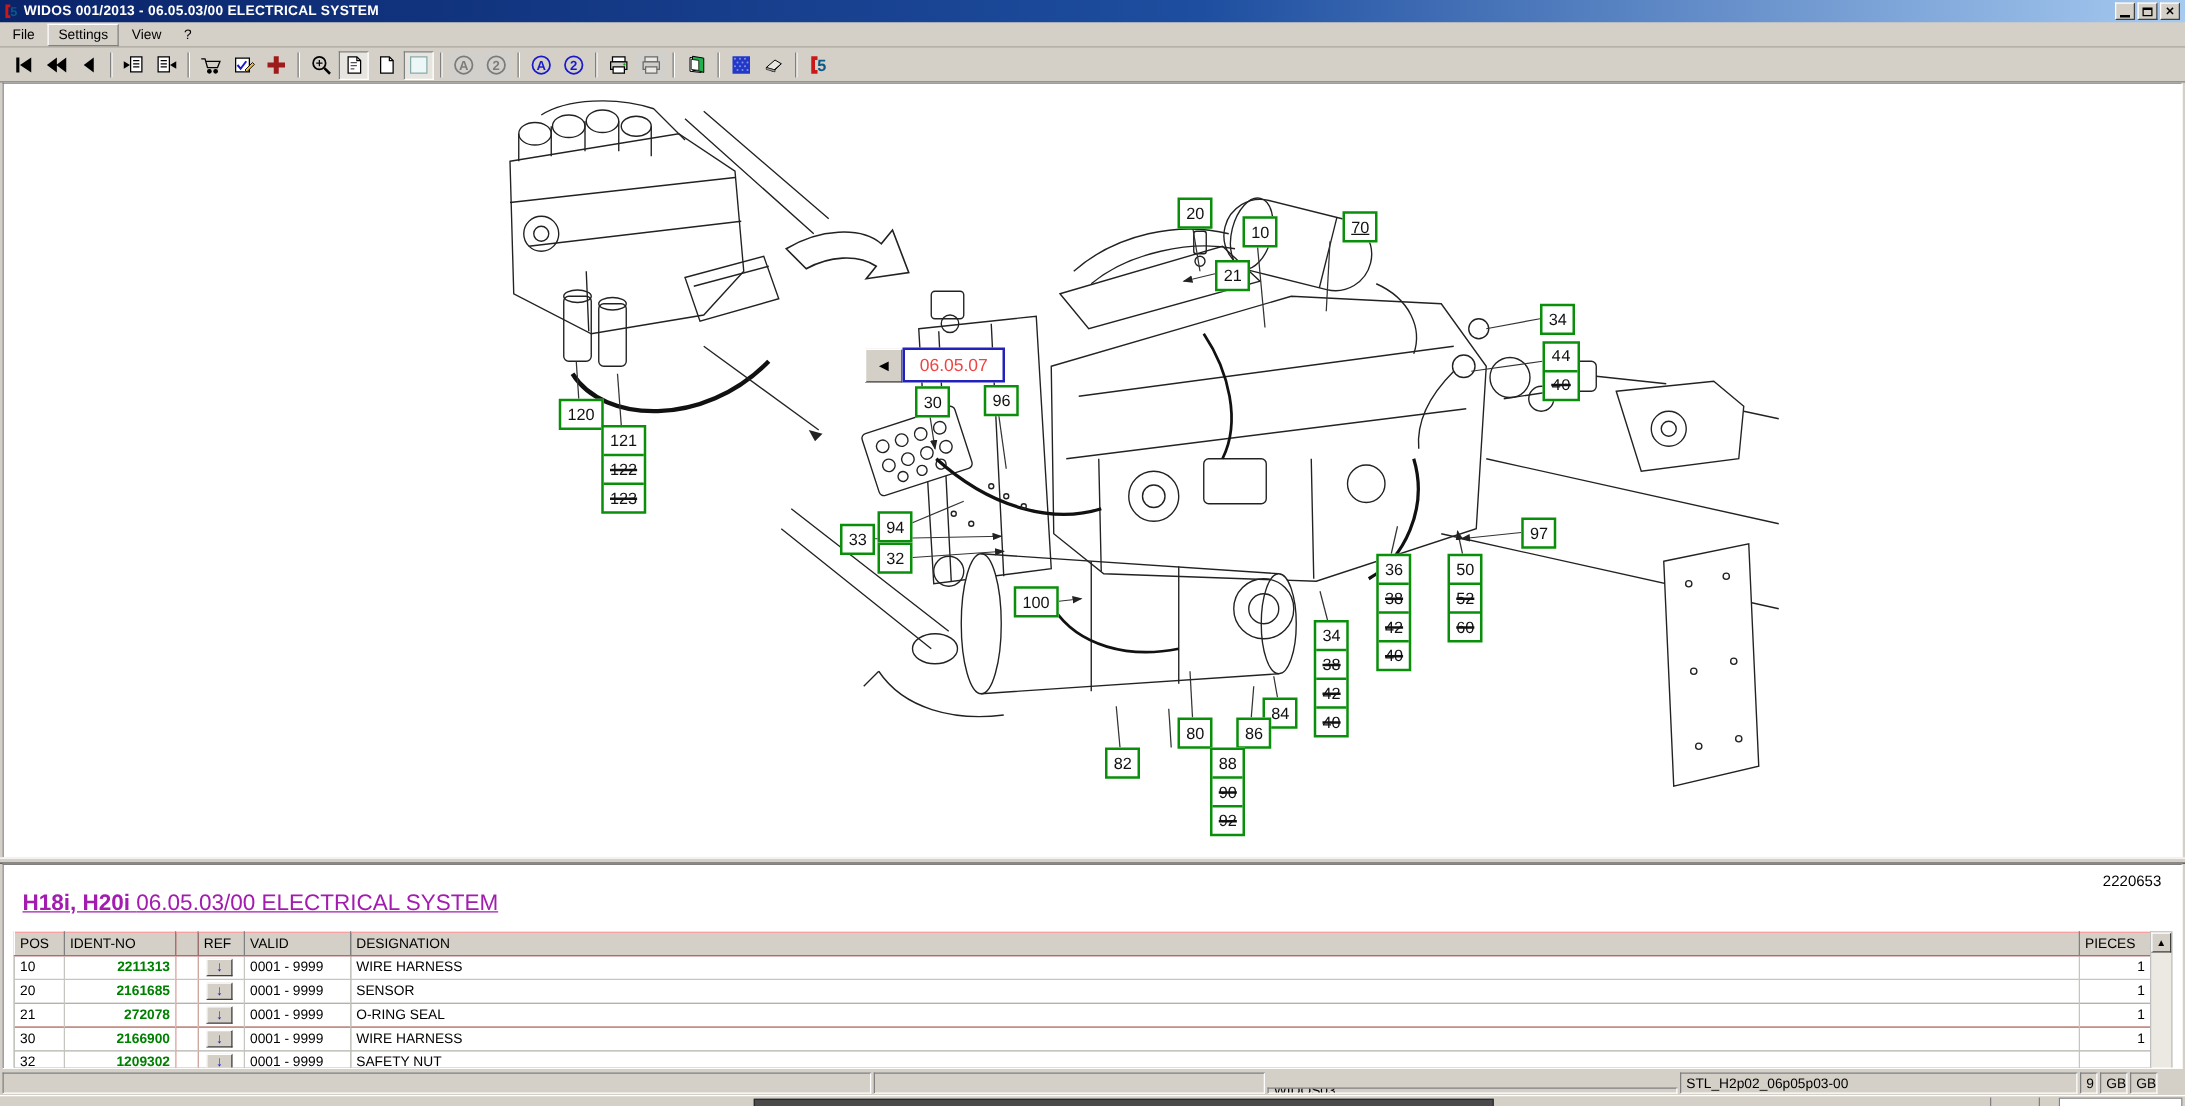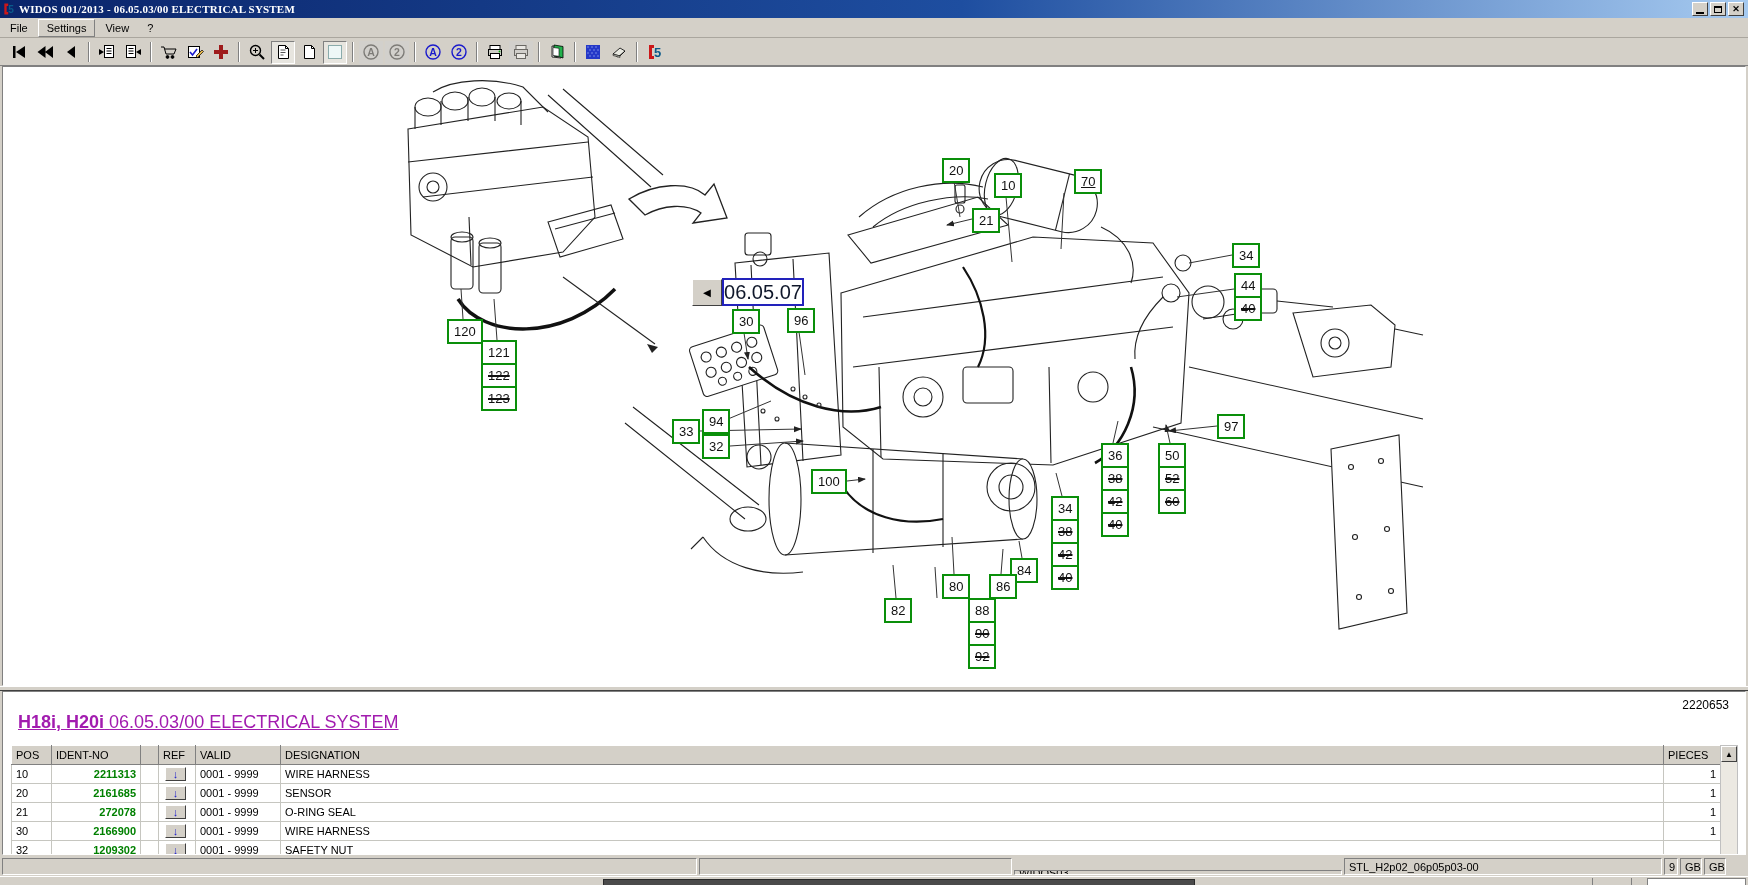--- a/index.html
+++ b/index.html
@@ -5,21 +5,21 @@
   * { margin:0; padding:0; box-sizing:border-box; }
   html,body { width:1748px; height:885px; overflow:hidden; background:#d4d0c8;
               font-family:"Liberation Sans", sans-serif; }
   .app { position:relative; width:1748px; height:885px; background:#d4d0c8; }
 
   
   .titlebar { position:absolute; left:0; top:0; width:1748px; height:18px;
     background:linear-gradient(90deg,#0a246a 0%,#1e4ea0 55%,#a6caf0 100%);
     display:flex; align-items:center; padding:0 2px; }
   .titlebar .ticon { width:14px; height:14px; margin-right:3px; flex:0 0 auto; }
-  .titlebar .ttext { color:#fff; font-size:11px; font-weight:bold; letter-spacing:.2px;font-family:Liberation Serif, serif; }
+  .titlebar .ttext { color:#fff; font-size:11px; font-weight:bold; letter-spacing:.2px; }
   .winbtns { margin-left:auto; display:flex; gap:2px; padding-right:2px; }
   .winbtn { width:16px; height:14px; background:#d4d0c8; border:1px solid;
     border-color:#fff #404040 #404040 #fff; display:flex; align-items:center;
     justify-content:center; font-size:9px; font-weight:bold; color:#000; line-height:1; }
   .winbtn .minbar { width:8px; height:2px; background:#000; margin-top:7px; }
   .winbtn .restore { width:8px; height:7px; border:1px solid #000; border-top:2px solid #000; }
 
   
   .menubar { position:absolute; left:0; top:18px; width:1748px; height:20px;
     background:#d4d0c8; display:flex; align-items:center; font-size:11px; color:#000;
@@ -48,21 +48,21 @@
     font-size:13px; line-height:1; text-align:center; display:flex; flex-direction:column; }
   .callout .cl { padding:4px 5px; min-width:22px; border-top:2px solid #0a8f0a; white-space:nowrap; }
   .callout .cl:first-child { border-top:none; }
   .callout .cl.struck { text-decoration:line-through; text-decoration-thickness:1.5px; }
 
   .hotspot-btn { position:absolute; width:30px; height:27px; background:#d4d0c8;
     border:1px solid; border-color:#fff #404040 #404040 #fff; display:flex;
     align-items:center; justify-content:center; font-size:13px; color:#000; }
   .hotspot-label { position:absolute; width:82px; height:28px; background:#fff;
     border:2px solid #2222bb; display:flex; align-items:center; justify-content:center;
-    font-size:20px; color:#0f172a; }
+    font-size:14px; color:#ef4444; }
 
   
   .splitter { position:absolute; left:0; top:686px; width:1748px; height:5px;
     background:#d4d0c8; border-top:1px solid #fff; border-bottom:1px solid #404040; }
 
   
   .bottom-panel { position:absolute; left:2px; top:691px; width:1744px; height:164px;
     background:#fff; border:1px solid; border-color:#808080 #fff #fff #808080; overflow:hidden; }
   .doc-number { position:absolute; right:16px; top:6px; font-size:12px; color:#000; }
   .heading { position:absolute; left:15px; top:20px; font-size:18px; color:#a21caf; white-space:nowrap;text-decoration:underline; }
@@ -487,21 +487,21 @@
           </div>
           <div class="callout" style="left: 1071px; top: 102px; text-decoration: underline;">
             <div class="cl">70</div>
           </div>
           <div class="callout" style="left: 969px; top: 141px;">
             <div class="cl">21</div>
           </div>
           <div class="callout" style="left: 1229px; top: 176px;">
             <div class="cl">34</div>
           </div>
-          <div class="callout" style="left: 1231px; top: 206px;">
+          <div class="callout" style="left: 1231px; top: 206px; font-family: Liberation Mono, monospace;">
             <div class="cl">44</div>
             <div class="cl struck">40</div>
           </div>
           <div class="callout" style="left: 729px; top: 242px;">
             <div class="cl">30</div>
           </div>
           <div class="callout" style="left: 784px; top: 241px;">
             <div class="cl">96</div>
           </div>
           <div class="callout" style="left: 444px; top: 252px;">

